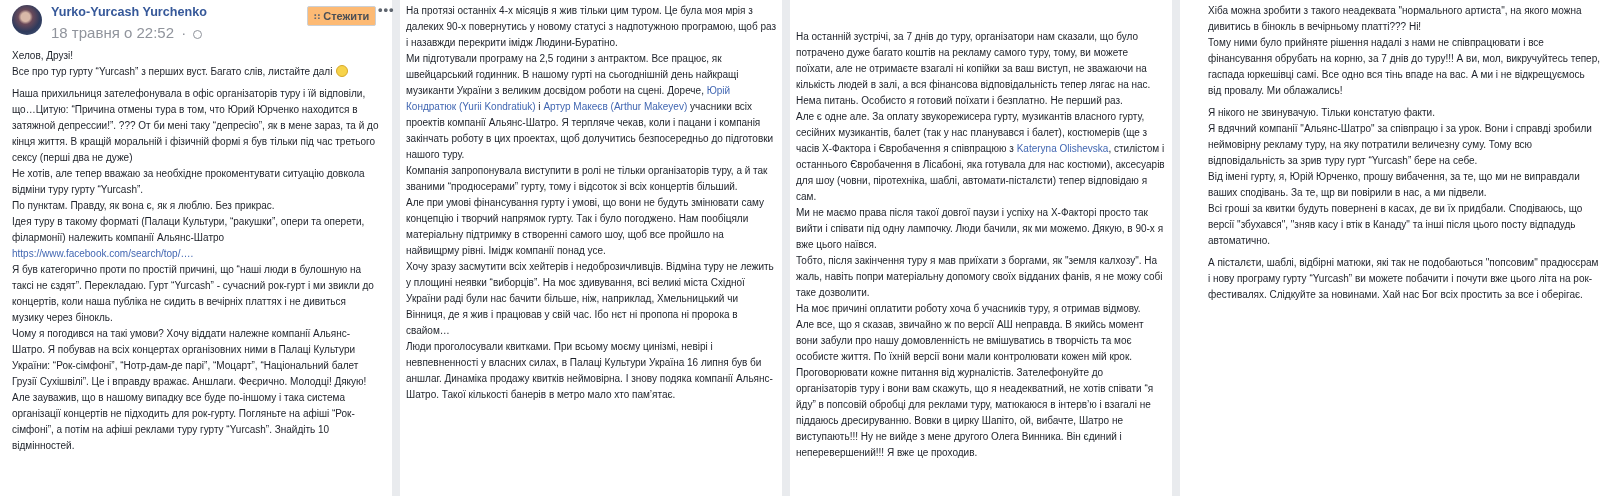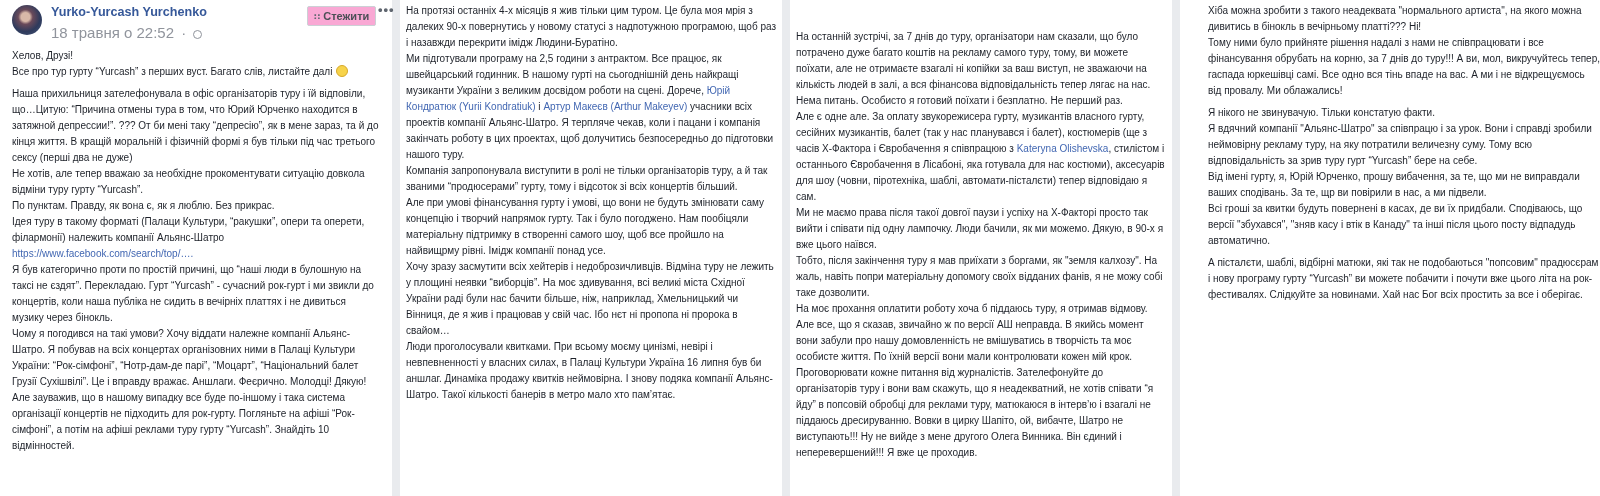--- a/index.html
+++ b/index.html
@@ -24,21 +24,21 @@
   .hdr { position: relative; height: 48px; }
   .avatar {
     position: absolute; left: 8px; top: 5px; width: 30px; height: 30px; border-radius: 50%;
     background: radial-gradient(circle at 45% 40%, #d8b8a8 0 18%, #6a4a5a 30%, #2e3a5c 60%, #4a5a7c 100%);
   }
   .author { position: absolute; left: 47px; top: 5px; font-weight: bold; font-size: 12.6px; color: #365899; }
   .meta { position: absolute; left: 47px; top: 24px; font-size: 15px; color: #90949c; }
   .globe { display: inline-block; width: 9px; height: 9px; border: 1px solid #90949c; border-radius: 50%; vertical-align: -1px; margin-left: 3px; box-sizing: border-box; }
   .follow-btn {
     position: absolute; left: 303px; top: 6px; height: 18px; padding: 0 6px;
-    border: 1px solid #ccd0d5; border-radius: 2px; background: #f9a8d4;
+    border: 1px solid #ccd0d5; border-radius: 2px; background: #fdba74;
     font-size: 11px; font-weight: bold; color: #4b4f56; line-height: 18px;
   }
   .rss { display: inline-block; font-size: 9px; color: #606770; margin-right: 3px; }
   .more { position: absolute; left: 374px; top: 2px; font-size: 13px; font-weight: bold; color: #606770; letter-spacing: 1px; }
   .smile {
     display: inline-block; width: 12px; height: 12px; border-radius: 50%;
     background: #f7d34a; border: 1px solid #d7a92a; box-sizing: border-box; vertical-align: -2px;
   }
 </style>
 </head>
@@ -87,21 +87,21 @@
     </div>
 </div>
 
 <div class="col" style="left:790px; width:382px; padding:3px 6px 0 6px;margin-top:26px;">
   <div id="col-2">
       <p><span>На останній зустрічі, за 7 днів до туру, організатори нам сказали, що було потрачено дуже багато коштів на рекламу самого туру, тому, ви можете поїхати, але не отримаєте взагалі ні копійки за ваш виступ, не зважаючи на кількість людей в залі, а вся фінансова відповідальність тепер лягає на нас.</span></p>
       <p><span>Нема питань. Особисто я готовий поїхати і безплатно. Не перший раз.</span></p>
       <p><span>Але є одне але. За оплату звукорежисера гурту, музикантів власного гурту, сесійних музикантів, балет (так у нас планувався і балет), костюмерів (ще з часів Х-Фактора і Євробачення я співпрацюю з </span><span class="link">Kateryna Olishevska</span><span>, стилістом і останнього Євробачення в Лісабоні, яка готувала для нас костюми), аксесуарів для шоу (човни, піротехніка, шаблі, автомати-пісталєти) тепер відповідаю я сам.</span></p>
       <p><span>Ми не маємо права після такої довгої паузи і успіху на Х-Факторі просто так вийти і співати під одну лампочку. Люди бачили, як ми можемо. Дякую, в 90-х я вже цього наївся.</span></p>
       <p><span>Тобто, після закінчення туру я мав приїхати з боргами, як "земля калхозу". На жаль, навіть попри матеріальну допомогу своїх відданих фанів, я не можу собі таке дозволити.</span></p>
-      <p><span>На моє прохання оплатити роботу хоча б піддаюсь туру, я отримав відмову.</span></p>
+      <p><span>На моє причині оплатити роботу хоча б учасників туру, я отримав відмову.</span></p>
       <p><span>Але все, що я сказав, звичайно ж по версії АШ неправда. В якийсь момент вони забули про нашу домовленність не вмішуватись в творчість та моє особисте життя. По їхній версії вони мали контролювати кожен мій крок. Проговорювати кожне питання від журналістів. Зателефонуйте до організаторів туру і вони вам скажуть, що я неадекватний, не хотів співати “я йду” в попсовій обробці для реклами туру, матюкаюся в інтерв’ю і взагалі не піддаюсь дресируванню. Вовки в цирку Шапіто, ой, вибачте, Шатро не виступають!!! Ну не вийде з мене другого Олега Винника. Він єдиний і неперевершений!!! Я вже це проходив.</span></p>
     </div>
 </div>
 
 <div class="col" style="left:1180px; width:420px; padding:3px 0 0 28px;">
   <div id="col-3">
       <p><span>Хіба можна зробити з такого неадеквата "нормального артиста", на якого можна дивитись в бінокль в вечірньому платті??? Ні!</span></p>
       <p><span>Тому ними було прийняте рішення надалі з нами не співпрацювати і все фінансування обрубать на корню, за 7 днів до туру!!! А ви, мол, викручуйтесь тепер, гаспада юркешівці самі. Все одно вся тінь впаде на вас. А ми і не відкрещуємось від провалу. Ми облажались!</span></p>
       <p class="gap"><span>Я нікого не звинувачую. Тільки констатую факти.</span></p>
       <p><span>Я вдячний компанії "Альянс-Шатро" за співпрацю і за урок. Вони і справді зробили неймовірну рекламу туру, на яку потратили величезну суму. Тому всю відповідальність за зрив туру гурт “Yurcash” бере на себе.</span></p>

